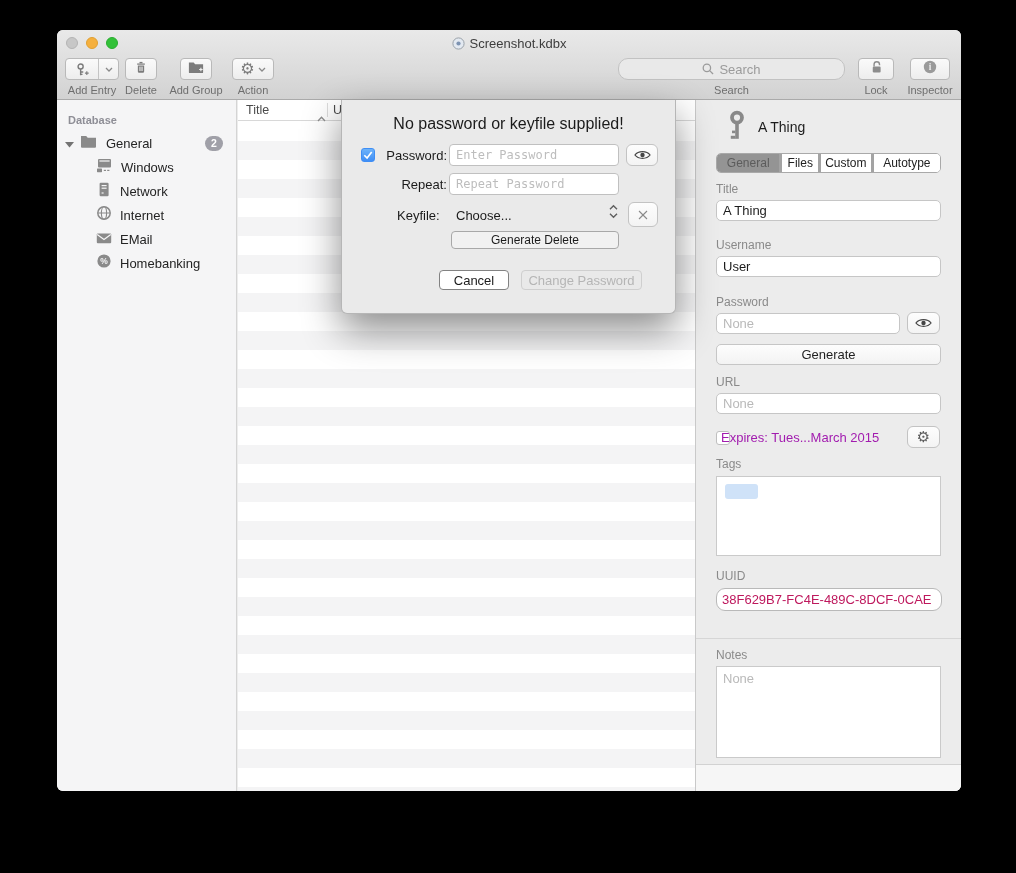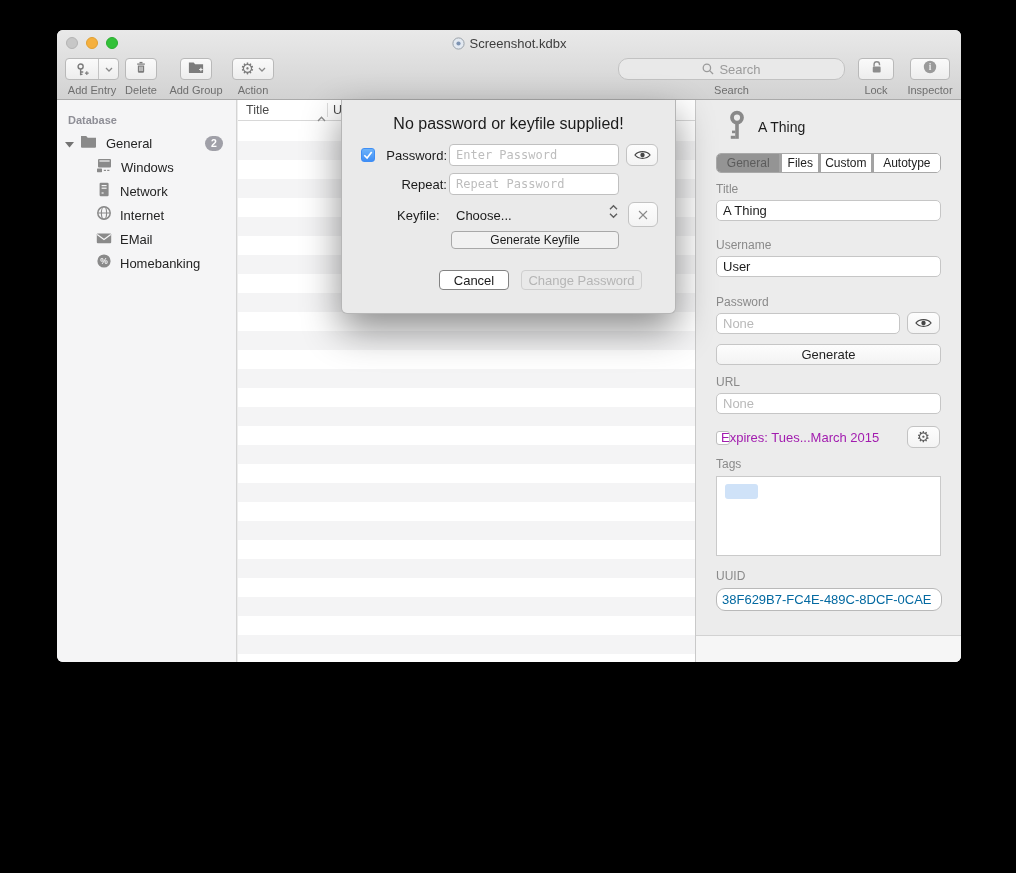--- a/index.html
+++ b/index.html
@@ -2,21 +2,21 @@
 <html><head>
 <meta charset="utf-8">
 <style>
   * { box-sizing: border-box; }
   html,body { margin:0; padding:0; }
   body {
     width:1016px; height:873px; background:#000; position:relative; overflow:hidden;
     font-family:"Liberation Sans", sans-serif; -webkit-font-smoothing:antialiased;
   }
   .window {
-    position:absolute; left:57px; top:30px; width:904px; height:632px;
+    position:absolute; left:57px; top:30px; width:904px; height:761px;
     border-radius:6px; background:#ececec; overflow:hidden;
     box-shadow:0 22px 55px rgba(0,0,0,.65);
   }
   
   .chrome {
     position:absolute; top:0; left:0; right:0; height:70px;
     background:linear-gradient(#e9e9e9,#d2d2d2);
     border-bottom:1px solid #aaa;
   }
   .traffic { position:absolute; top:7px; left:9px; display:flex; gap:8px; }
@@ -93,21 +93,21 @@
     width:225px; height:21px; border:1px solid #c6c6c6; border-radius:5px;
     background:linear-gradient(#fdfdfd,#f3f3f3); font-size:13px; color:#1f1f1f;
     display:flex; align-items:center; justify-content:center;text-align:right;
   }
   .cb { width:14px; height:14px; border:1px solid #bfbfbf; border-radius:3px; background:#fff; display:inline-flex; align-items:center; justify-content:center; }
   .cb.checked { background:linear-gradient(#6db3fa,#3f8ef5); border-color:#3f8ef5; }
   .box { background:#fff; border:1px solid #cacaca; }
   .tag-pill { position:absolute; left:8px; top:7px; width:33px; height:15px; border-radius:3px; background:#cfe2f8; }
   .uuid-field {
     width:226px; height:23px; border:1px solid #b9b9b9; border-radius:9px; background:#fff;
-    font-size:13px; color:#0369a1; padding:0 5px; white-space:nowrap; overflow:hidden;
+    font-size:13px; color:#be185d; padding:0 5px; white-space:nowrap; overflow:hidden;
   }
   .notes-area {
     width:225px; height:92px; resize:none; border:1px solid #cacaca; background:#fff;
     font-family:"Liberation Sans", sans-serif; font-size:13px; color:#1c1c1c; padding:4px 6px; outline:none;
   }
   .notes-area::placeholder { color:#b9b9b9; }
   .panel-footer {
     position:absolute; left:0; right:0; bottom:0; height:27px;
     background:#f6f6f6; border-top:1px solid #d2d2d2;
   }
@@ -419,19 +419,19 @@
           <polyline points="2,9.8 5.5,13.2 9,9.8" fill="none" stroke="#5f5f5f" stroke-width="1.4"></polyline>
         </svg>
     </span>
     <span class="abs sq-btn" style="left:286px; top:102px; width:30px; height:25px;">
       <svg width="12" height="12" viewBox="0 0 12 12">
           <line x1="2" y1="2" x2="10" y2="10" stroke="#8a8a8a" stroke-width="1.1"></line>
           <line x1="10" y1="2" x2="2" y2="10" stroke="#8a8a8a" stroke-width="1.1"></line>
         </svg>
     </span>
 
-    <span class="abs gen-keyfile" style="left:109px; top:131px; width:168px; height:18px;">Generate Keyfile</span>
+    <span class="abs gen-keyfile" style="left:109px; top:131px; width:168px; height:18px;">Generate Delete</span>
 
     <span class="abs dlg-btn btn-cancel" style="left:97px; top:170px; width:70px; height:20px;">Cancel</span>
     <span class="abs dlg-btn btn-disabled" style="left:179px; top:170px; width:121px; height:20px;">Change Password</span>
   </div>
 
 </div>
 
 </body></html>

